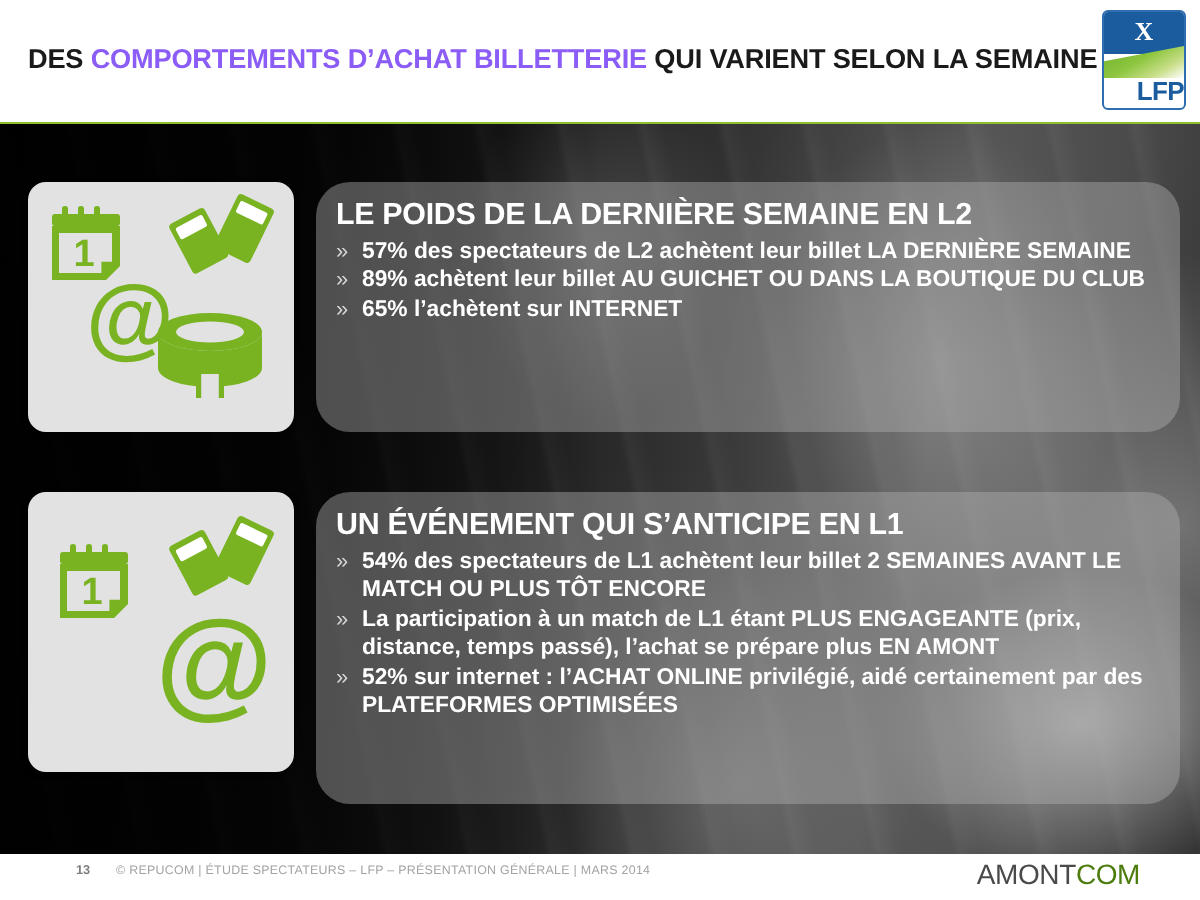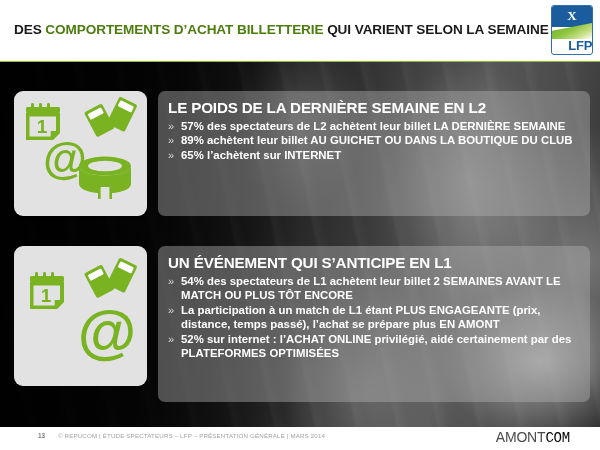--- a/index.html
+++ b/index.html
@@ -34,21 +34,21 @@
     position: absolute;
     left: 14px;
     top: 22px;
     font-size: 13.6px;
     font-weight: bold;
     letter-spacing: -0.1px;
     white-space: nowrap;
     color: #1a1a1a;
   }
   .header-title .hl {
-    color: #4d7c0f;
+    color: #8b5cf6;
   }
   .header-rule {
     position: absolute;
     left: 0;
     top: 61px;
     width: 600px;
     height: 1.5px;
     background: #8CBF2B;
   }
 
@@ -161,21 +161,21 @@
   .ic-stadium-1 { position: absolute; left: 62px; top: 63px; }
 
   .ic-cal-2 { position: absolute; left: 14px; top: 24px; }
   .ic-check-2 { position: absolute; left: 70px; top: 10px; }
   .ic-at-2 { position: absolute; left: 62px; top: 56px; }
 
   
   .text-panel {
     position: absolute;
     background: rgba(175,175,175,0.44);
-    border-radius: 7px;
+    border-radius: 17px;
     box-sizing: border-box;
     padding: 7px 10px 8px 10px;
   }
   .panel-1 { left: 158px; top: 29px; width: 432px; height: 125px; }
   .panel-2 { left: 158px; top: 184px; width: 432px; height: 156px; }
 
   .panel-title {
     color: #ffffff;
     font-size: 15.2px;
     font-weight: bold;
@@ -235,21 +235,21 @@
   }
   .footer-logo {
     position: absolute;
     right: 30px;
     top: 2px;
     font-size: 14px;
     letter-spacing: -0.2px;
     font-weight: normal;
   }
   .footer-logo .repu { color: #4a4a4a; }
-  .footer-logo .com  { color: #000000; font-family: Liberation Mono, monospace; }
+  .footer-logo .com  { color: #4d7c0f; }
 </style>
 </head>
 <body>
 
 <div class="slide">
 
   <div class="header">
     <div class="header-title"><span>DES </span><span class="hl">COMPORTEMENTS D’ACHAT BILLETTERIE</span><span> QUI VARIENT SELON LA SEMAINE</span></div>
 
     <div class="lfp-logo">

